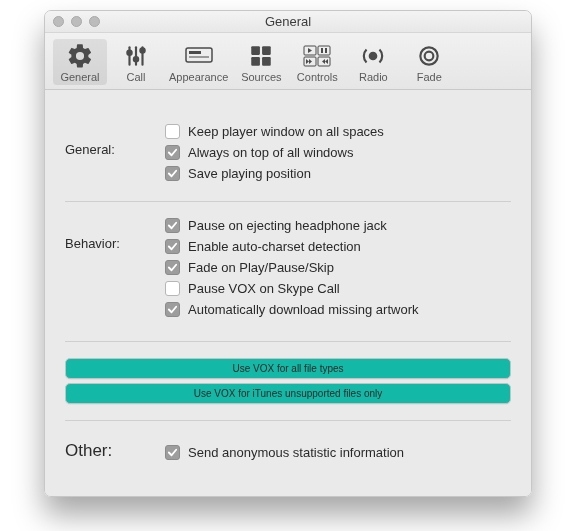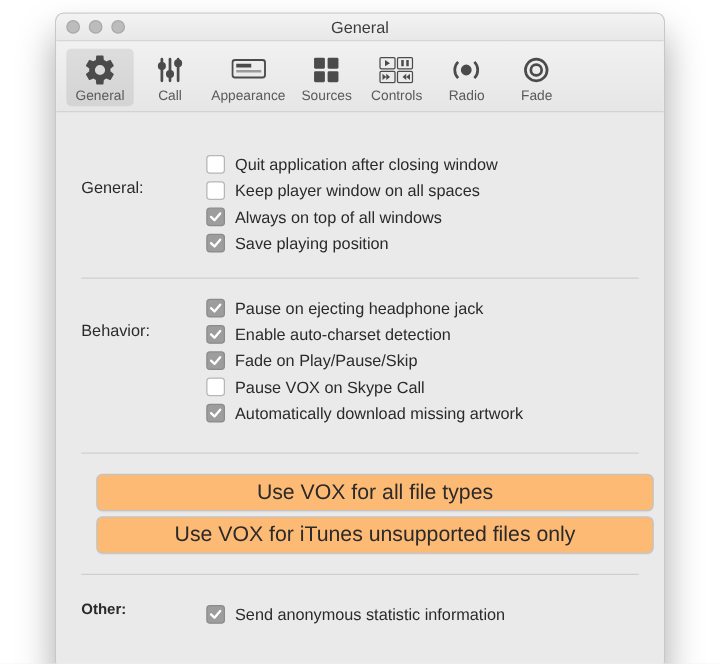--- a/index.html
+++ b/index.html
@@ -99,32 +99,32 @@
   .chk svg { display: none; }
   .buttons {
     border-top: 1px solid #cfcfcf;
     border-bottom: 1px solid #cfcfcf;
     padding: 12px 0;
     margin: 4px 0 8px;
   }
   .btn {
     display: block;
     width: 100%;
-    background: #fdba74;
+    background: #14b8a6;
     border: 1px solid #c3c3c3;
     border-radius: 5px;
     padding: 4px 0;
-    font-size: 17px;
+    font-size: 10px;
     color: #2a2a2a;
     text-align: center;
-    margin: 4px 12px;
+    margin: 4px 0;
     box-shadow: 0 1px 0 rgba(0,0,0,0.04);
   }
   .other-sec { padding-top: 10px; display:flex; align-items:flex-start; }
-  .other-label { width:100px; font-weight:700; font-size:12px; padding-top:2px; }
+  .other-label { width:100px; font-weight:400; font-size:17px; padding-top:2px; }
 </style>
 </head>
 <body>
 
 <div class="window">
 
   <div class="titlebar">
     <div class="traffic">
       <div class="dot"></div>
       <div class="dot"></div>
@@ -215,24 +215,20 @@
     </div>
   </div>
 
   <div class="content">
 
     <div class="section">
       <div class="sec-label">General:</div>
       <div class="sec-body" id="general-body">
           <div class="chk-row">
             <span class="chk"></span>
-            <span>Quit application after closing window</span>
-          </div>
-          <div class="chk-row">
-            <span class="chk"></span>
             <span>Keep player window on all spaces</span>
           </div>
           <div class="chk-row">
             <span class="chk checked">
               <svg width="11" height="11" viewBox="0 0 12 12">
                 <polyline points="2,6 5,9 10,3" fill="none" stroke="#fff" stroke-width="2" stroke-linecap="round" stroke-linejoin="round"></polyline>
               </svg>
             </span>
             <span>Always on top of all windows</span>
           </div>

